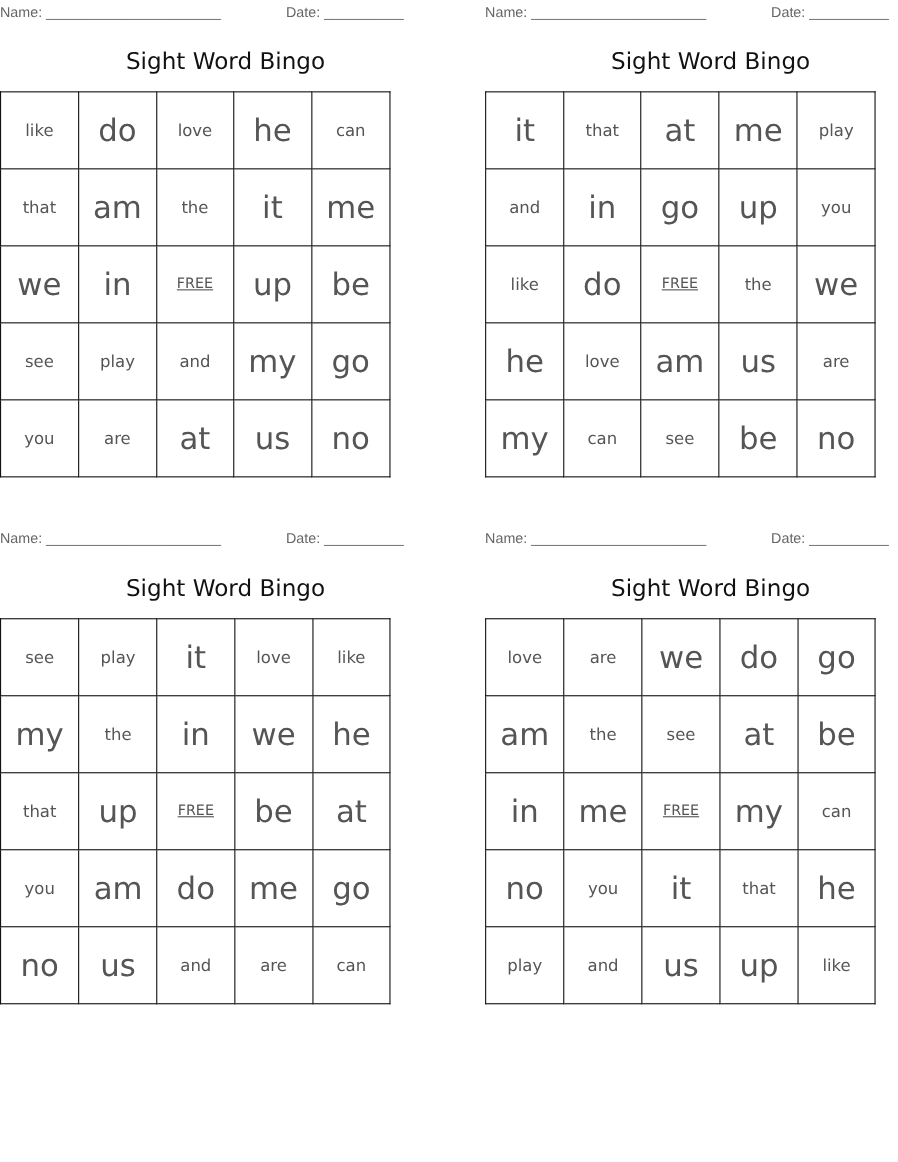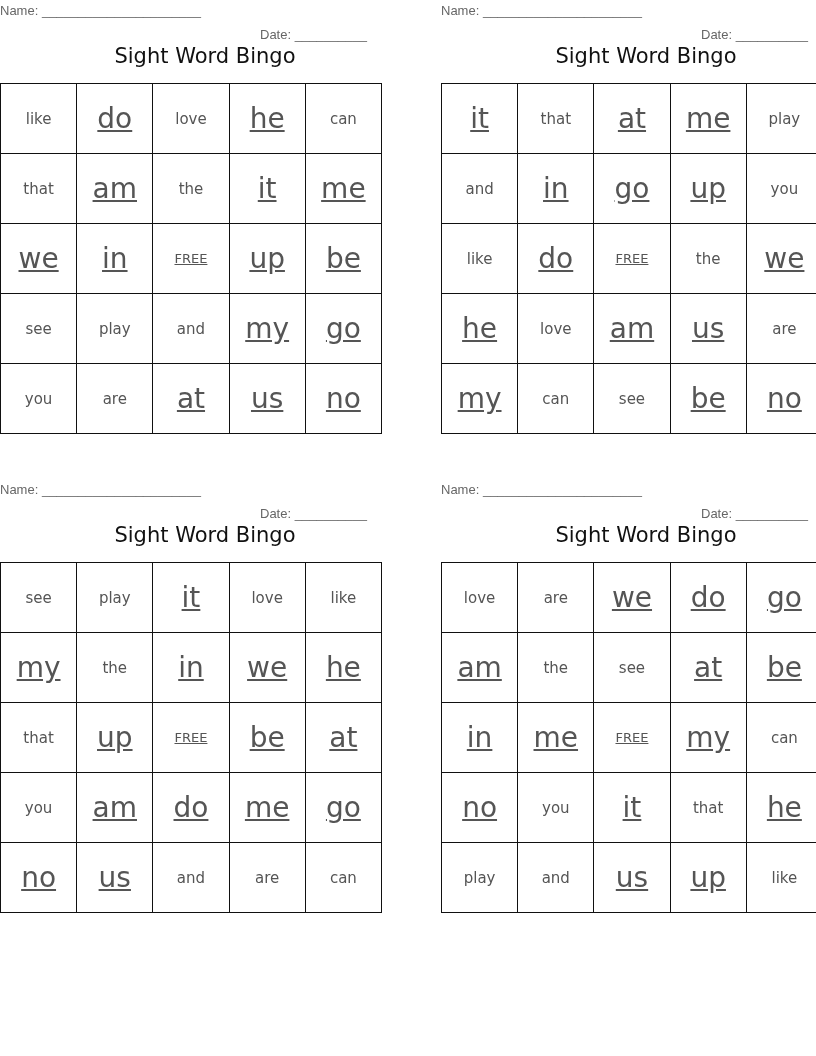--- a/index.html
+++ b/index.html
@@ -1,25 +1,25 @@
 <!DOCTYPE html>
 <html><head>
 <meta charset="utf-8">
 <style>
   html, body { margin: 0; padding: 0; }
   body { width: 816px; height: 1056px; background: #ffffff; position: relative; overflow: hidden; font-family: "DejaVu Sans", sans-serif; }
   .card { position: absolute; width: 376px; }
   .hdr { position: absolute; top: 0; left: 0; width: 376px; height: 20px; font-family: "Liberation Sans", sans-serif; font-size: 13px; color: #666; padding-left: 35px; }
   .hdr .name { position: absolute; left: 0; top: 3px; }
-  .hdr .date { position: absolute; left: 260px; top: 3px; margin-top: 24px; }
+  .hdr .date { position: absolute; left: 260px; top: 3px; }
   .title { position: absolute; top: 44px; left: 0; width: 376px; text-align: center; font-family: "DejaVu Sans", sans-serif; font-size: 21px; color: #111; margin-left: 17px; }
-  table.grid { position: absolute; top: 83px; left: 0; border-collapse: collapse; width: 382px; }
+  table.grid { position: absolute; top: 83px; left: 0; border-collapse: collapse; width: 355px; }
   table.grid td { border: 1px solid #111; width: 74px; height: 69px; text-align: center; vertical-align: middle; color: #555; padding: 0; }
   .small { font-size: 15px; }
-  .big { font-size: 28px; text-decoration: underline; }
+  .big { font-size: 28px; }
   .free { font-size: 13px; font-weight: normal; text-decoration: underline; }
 </style>
 </head>
 <body>
 
 <div id="cards">
     <div class="card" style="left: 0px; top: 0px;">
       <div class="hdr">
         <span class="name">Name: ______________________</span>
         <span class="date">Date: __________</span>

